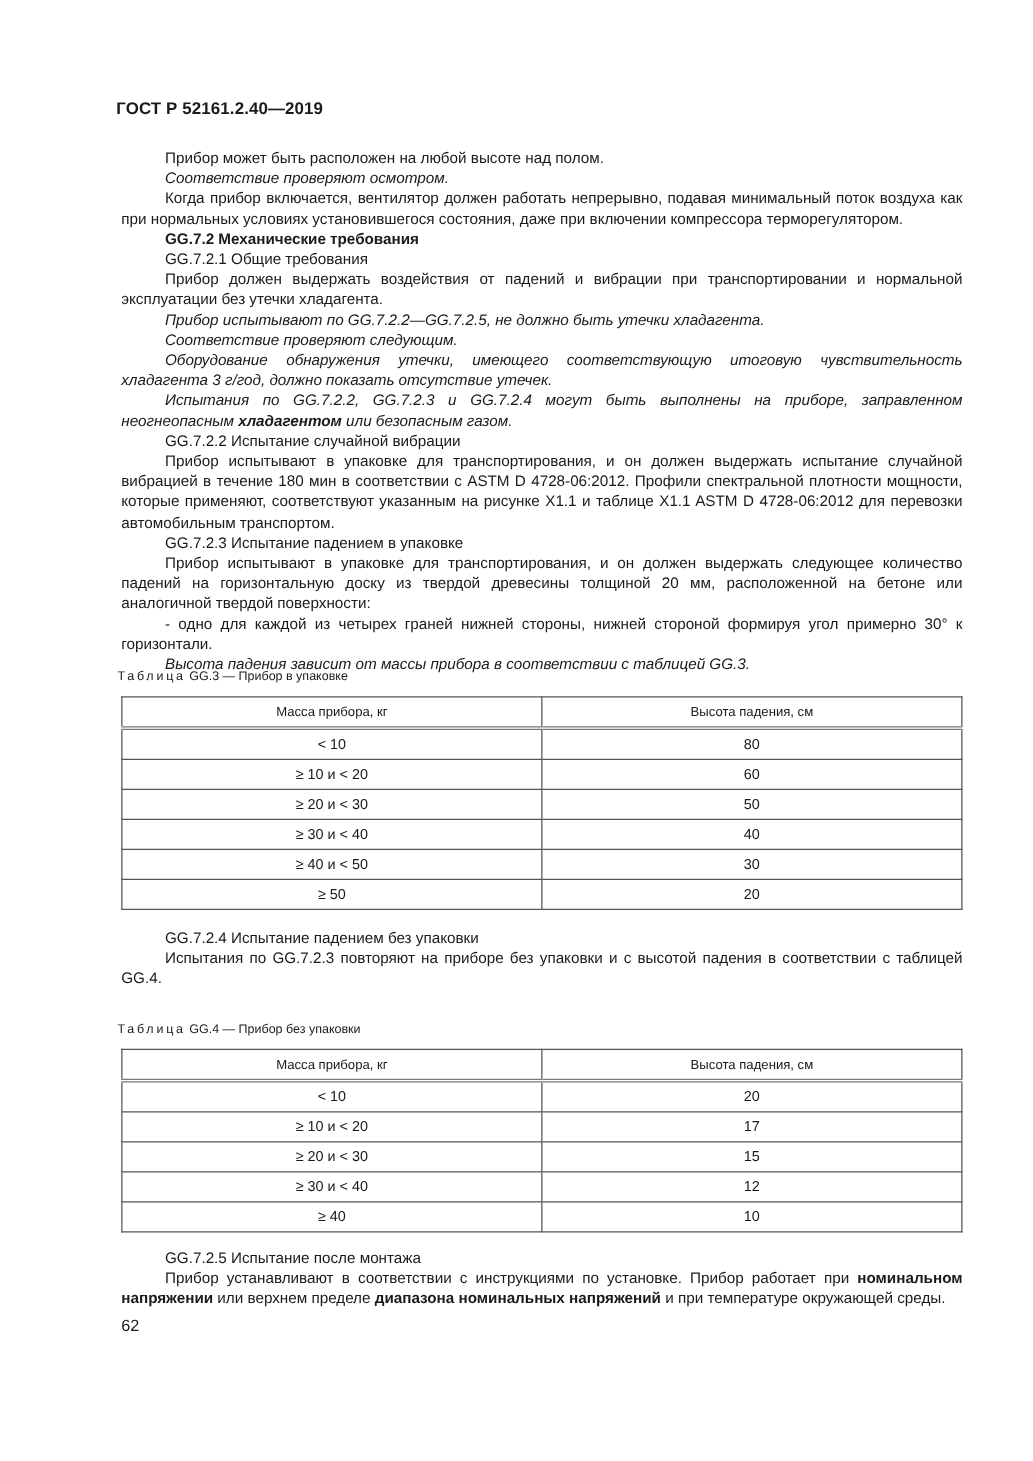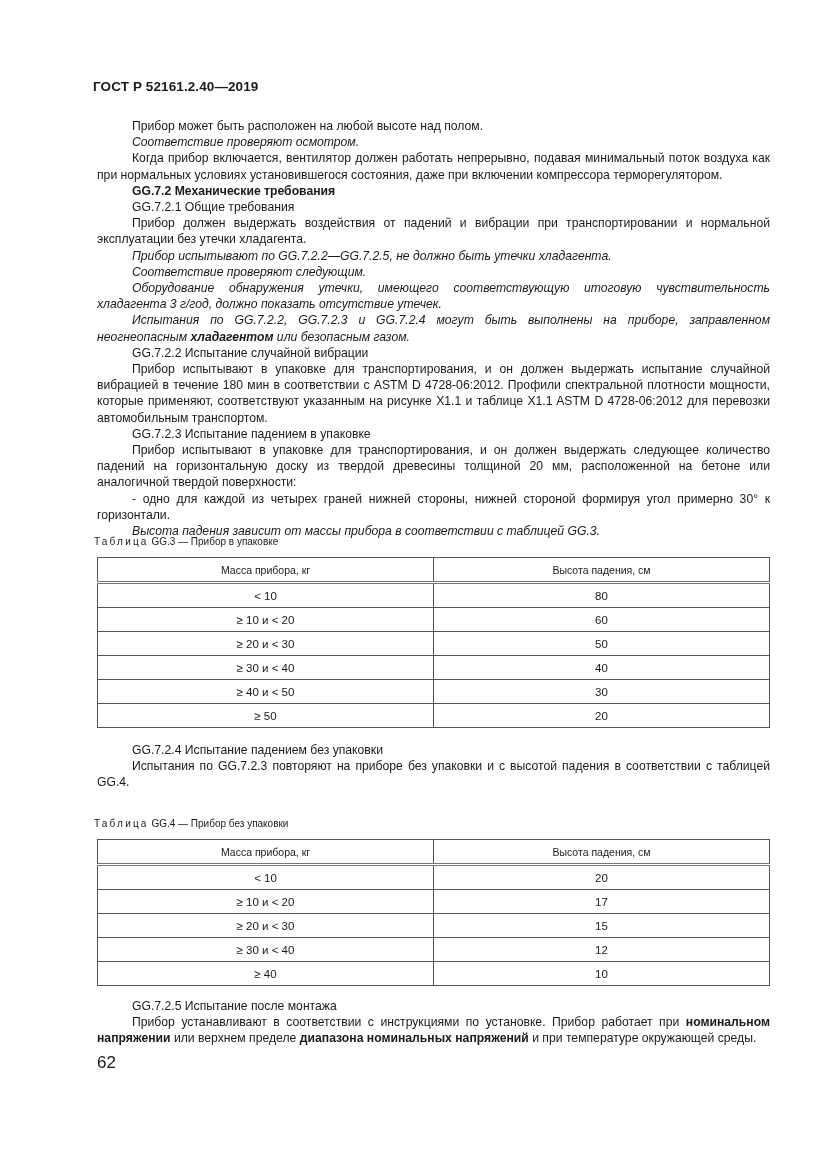--- a/index.html
+++ b/index.html
@@ -26,21 +26,21 @@
   table.tbl {
     position: absolute; left: 97px; width: 673px;
     border-collapse: collapse; font-size: 11.5px;
   }
   table.tbl td, table.tbl th {
     border: 1px solid #555; text-align: center; padding: 0; font-weight: normal;
   }
   table.tbl th { height: 23px; font-size: 10.5px; border-bottom: 3px double #777; }
   table.tbl td { height: 23px; }
   table.tbl .c1 { width: 335px; }
-  .page-num { position: absolute; left: 97px; top: 1053px; font-size: 17px; }
+  .page-num { position: absolute; left: 97px; top: 1053px; font-size: 13px; }
 </style>
 </head>
 <body>
 
 <div class="header-title">ГОСТ Р 52161.2.40—2019</div>
 
 <div class="body-text" style="top:118px;">
   <p class="p ind">Прибор может быть расположен на любой высоте над полом.</p>
   <p class="p ind it">Соответствие проверяют осмотром.</p>
   <p class="p ind">Когда прибор включается, вентилятор должен работать непрерывно, подавая минимальный поток воздуха как при нормальных условиях установившегося состояния, даже при включении компрессора терморегулятором.</p>

